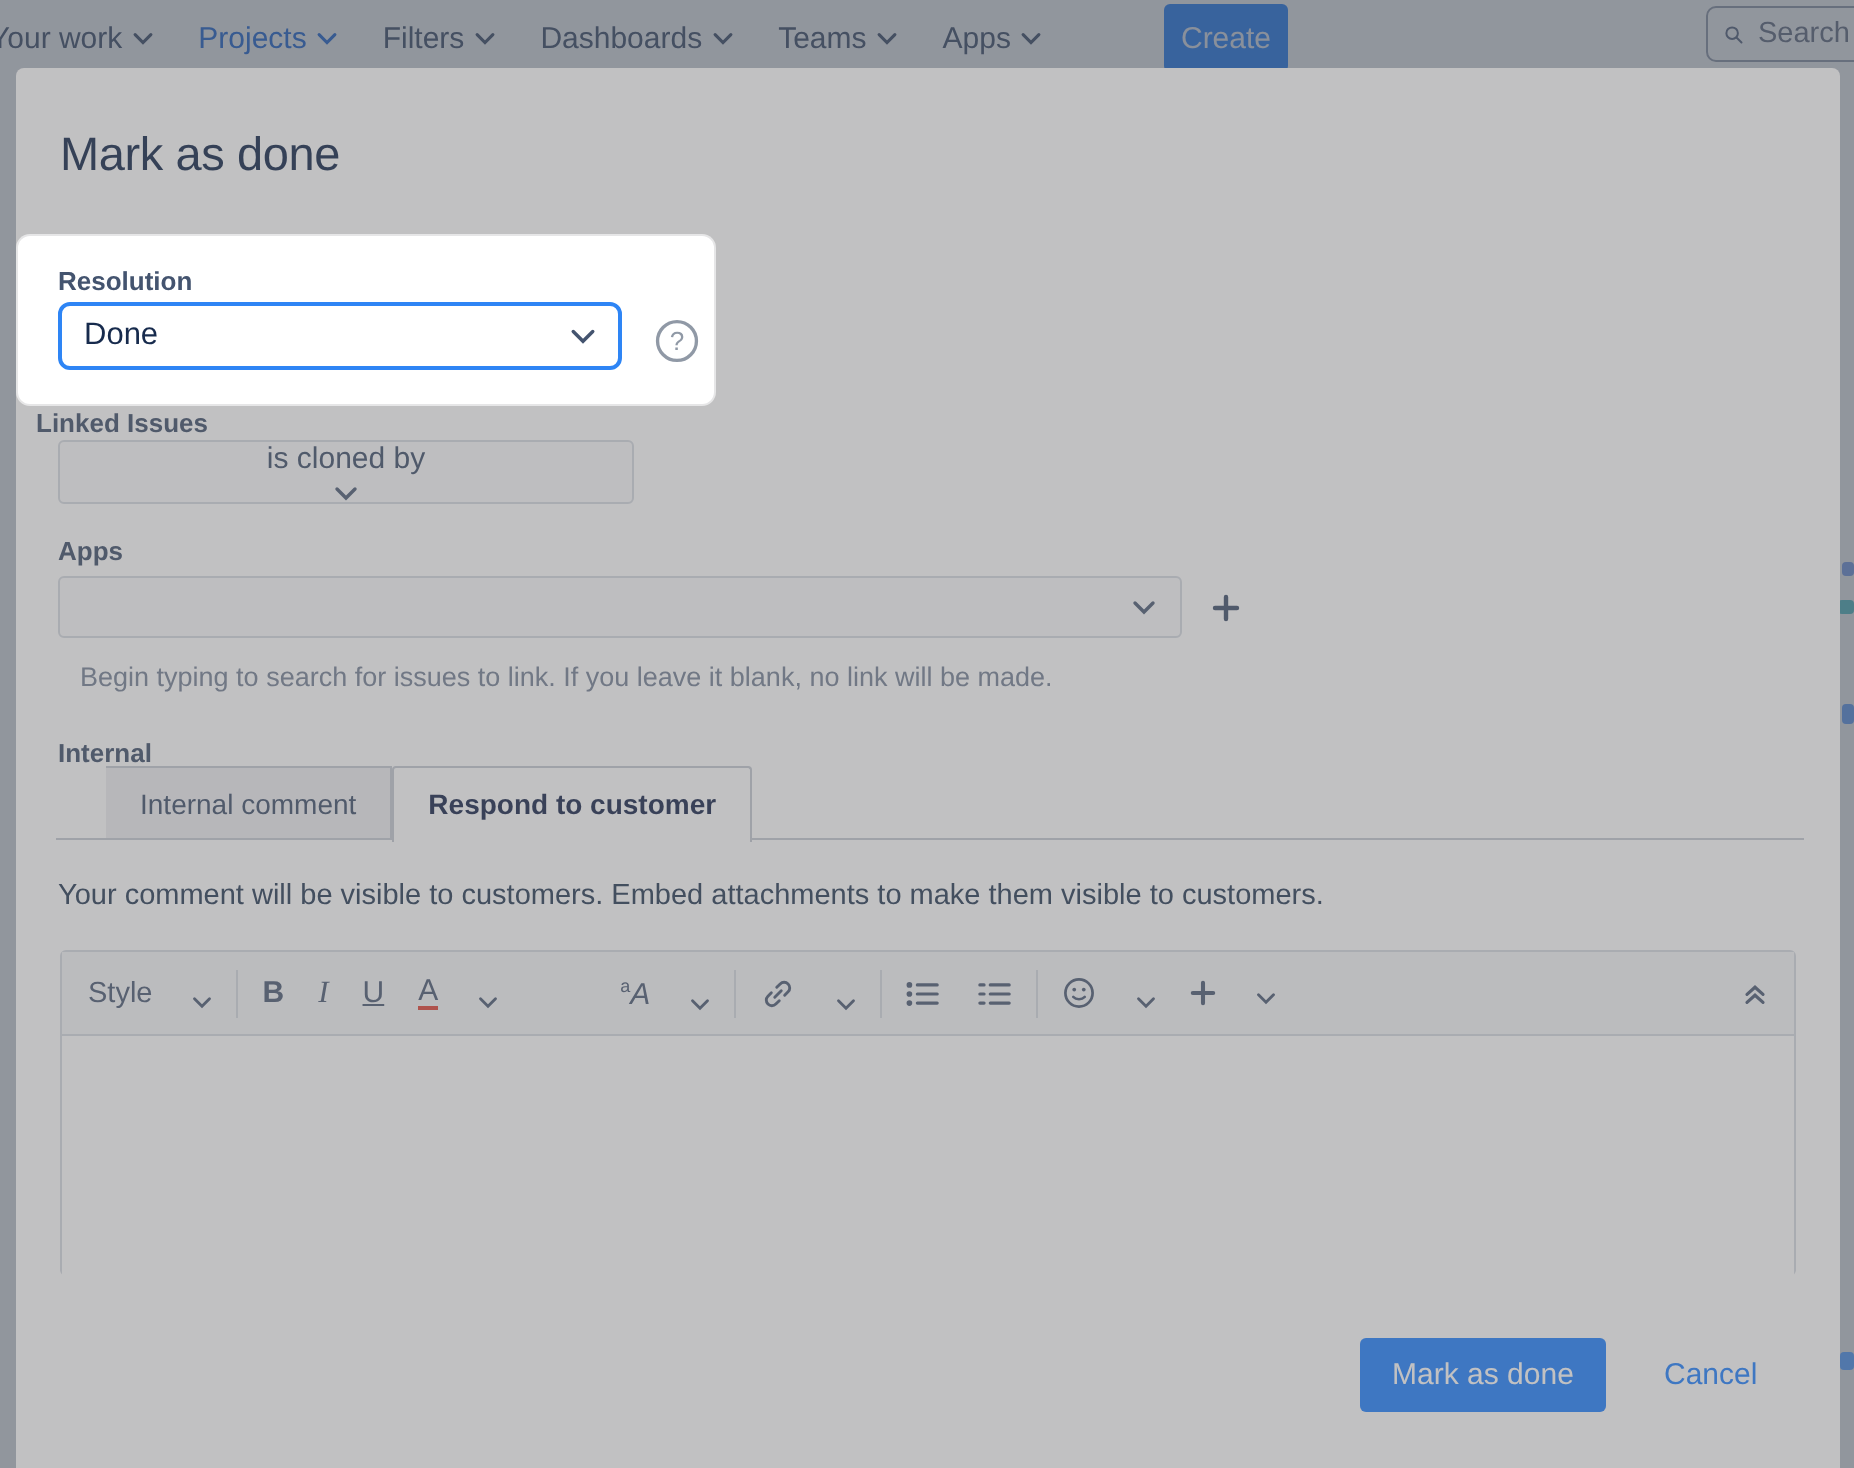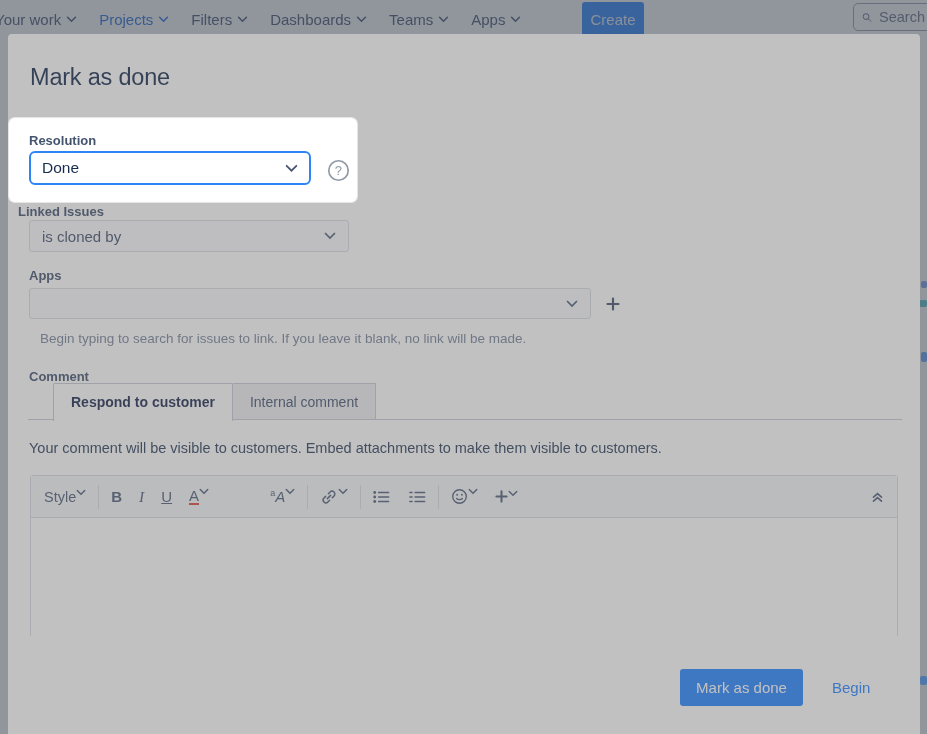--- a/index.html
+++ b/index.html
@@ -38,21 +38,21 @@
   
   .tab-bar { position:absolute; left:20px; top:349px; width:874px; height:37px; border-bottom:1.5px solid #C6CBD4; display:flex; align-items:stretch; padding-left:25px; }
   .tab { display:flex; align-items:center; padding:0 17px; font-size:14px; white-space:nowrap; cursor:pointer; }
   .tab.active { background:#FFFFFF; border:1px solid #C6CBD4; border-bottom:none; font-weight:700; color:#1D2B4F; margin-bottom:-1.5px; border-radius:2px 2px 0 0; }
   .tab.inactive { background:#EEEFF2; border-top:1px solid #C6CBD4; border-right:1px solid #C6CBD4; color:#44546F; }
   .comment-note { position:absolute; left:21px; top:406px; font-size:14.5px; color:#2E415B; }
 
   
   .editor { position:absolute; left:22px; top:441px; width:868px; height:163px; border:1px solid #D8DCE3; border-radius:3px; background:#FFFFFF; }
   .editor-toolbar { height:42px; background:#F6F7F9; border-bottom:1px solid #D8DCE3; display:flex; align-items:center; padding:0 13px; color:#505F79; }
-  .tb-btn { display:flex; align-items:flex-start; gap:0; background:transparent; border:none; color:#505F79; font-size:14.5px; font-family:"Liberation Sans",sans-serif; cursor:pointer; padding:0; }
+  .tb-btn { display:flex; align-items:flex-end; gap:20px; background:transparent; border:none; color:#505F79; font-size:14.5px; font-family:"Liberation Sans",sans-serif; cursor:pointer; padding:0; }
   .tb-sep { width:1px; height:24px; background:#D8DCE3; margin:0 12px; flex:0 0 auto; }
   .tb-group { display:flex; align-items:center; gap:17px; }
   .bold-b { font-weight:700; font-size:15px; }
   .ital-i { font-style:italic; font-family:"Liberation Serif",serif; font-size:15.5px; }
   .und-u { text-decoration:underline; font-size:15px; }
   .color-a { font-size:15px; border-bottom:2.5px solid #E2483D; line-height:15px; }
   .fontstyle { font-size:15px;margin-left:44px; }
   .fontstyle sup { font-size:9px; }
   .tb-spacer { flex:1 1 auto; }
   .editor-content { height:120px; background:#FFFFFF; cursor:text; }
@@ -128,45 +128,45 @@
   <div class="peek" style="left:919px; top:300px; width:8px; height:7px; background:#3F8F9E; z-index:6;"></div>
   <div class="peek" style="left:921px; top:352px; width:6px; height:10px; background:#4A7AC2; z-index:6;"></div>
   <div class="peek" style="left:920px; top:676px; width:7px; height:9px; background:#4584D8; z-index:6;"></div>
 
   <div class="backdrop"></div>
 
   <section class="modal">
     <h1 class="modal-title">Mark as done</h1>
 
     <label class="field-label" style="left:10px; top:170px;">Linked Issues</label>
-    <div class="select" style="left:21px; top:186px; width:320px;">
+    <div class="select" style="left:21px; top:186px; width:288px;flex-direction:column;">
       <span class="val">is cloned by</span>
       <svg class="chev" width="12" height="8" viewBox="0 0 12 8">
           <path d="M1.5 1.5 L6 6 L10.5 1.5" fill="none" stroke="currentColor" stroke-width="1.7" stroke-linecap="round"></path>
         </svg>
     </div>
 
     <label class="field-label" style="left:21px; top:234px;">Apps</label>
     <div class="select" style="left:21px; top:254px; width:562px; height:31px;">
       <span class="val"></span>
       <svg class="chev" width="12" height="8" viewBox="0 0 12 8">
           <path d="M1.5 1.5 L6 6 L10.5 1.5" fill="none" stroke="currentColor" stroke-width="1.7" stroke-linecap="round"></path>
         </svg>
     </div>
     <button class="plus-btn" style="left:594px; top:259px;">
       <svg width="14" height="14" viewBox="0 0 14 14">
           <path d="M7 1.5 V12.5 M1.5 7 H12.5" stroke="currentColor" stroke-width="2.2" stroke-linecap="round"></path>
         </svg>
     </button>
     <p class="helper" style="left:10px; top:297px;margin-left:22px;">Begin typing to search for issues to link. If you leave it blank, no link will be made.</p>
 
-    <label class="field-label" style="left:21px; top:335px;">Comment</label>
+    <label class="field-label" style="left:21px; top:335px;">Internal</label>
     <div class="tab-bar">
+      <div class="tab inactive">Internal comment</div>
       <div class="tab active">Respond to customer</div>
-      <div class="tab inactive">Internal comment</div>
     </div>
     <p class="comment-note">Your comment will be visible to customers. Embed attachments to make them visible to customers.</p>
 
     <div class="editor">
       <div class="editor-toolbar">
         <button class="tb-btn">
           <span>Style</span>
           <svg class="chev" width="10" height="7" viewBox="0 0 12 8">
               <path d="M1.5 1.5 L6 6 L10.5 1.5" fill="none" stroke="currentColor" stroke-width="1.7" stroke-linecap="round"></path>
             </svg>
@@ -242,21 +242,21 @@
           <svg width="13" height="12" viewBox="0 0 12 12">
               <path d="M2 6.2 L6 2.6 L10 6.2" fill="none" stroke="currentColor" stroke-width="1.6" stroke-linecap="round"></path>
               <path d="M2 10.2 L6 6.6 L10 10.2" fill="none" stroke="currentColor" stroke-width="1.6" stroke-linecap="round"></path>
             </svg>
         </button>
       </div>
       <div class="editor-content"></div>
     </div>
 
     <button class="submit-btn">Mark as done</button>
-    <button class="cancel-btn">Begin</button>
+    <button class="cancel-btn">Cancel</button>
   </section>
 
   <div class="dim"></div>
 
   <div class="spotlight">
     <label class="spot-label">Resolution</label>
     <div class="spot-select">
       <span class="val">Done</span>
       <svg class="chev" width="13" height="9" viewBox="0 0 12 8">
           <path d="M1.5 1.5 L6 6 L10.5 1.5" fill="none" stroke="currentColor" stroke-width="1.6" stroke-linecap="round"></path>

